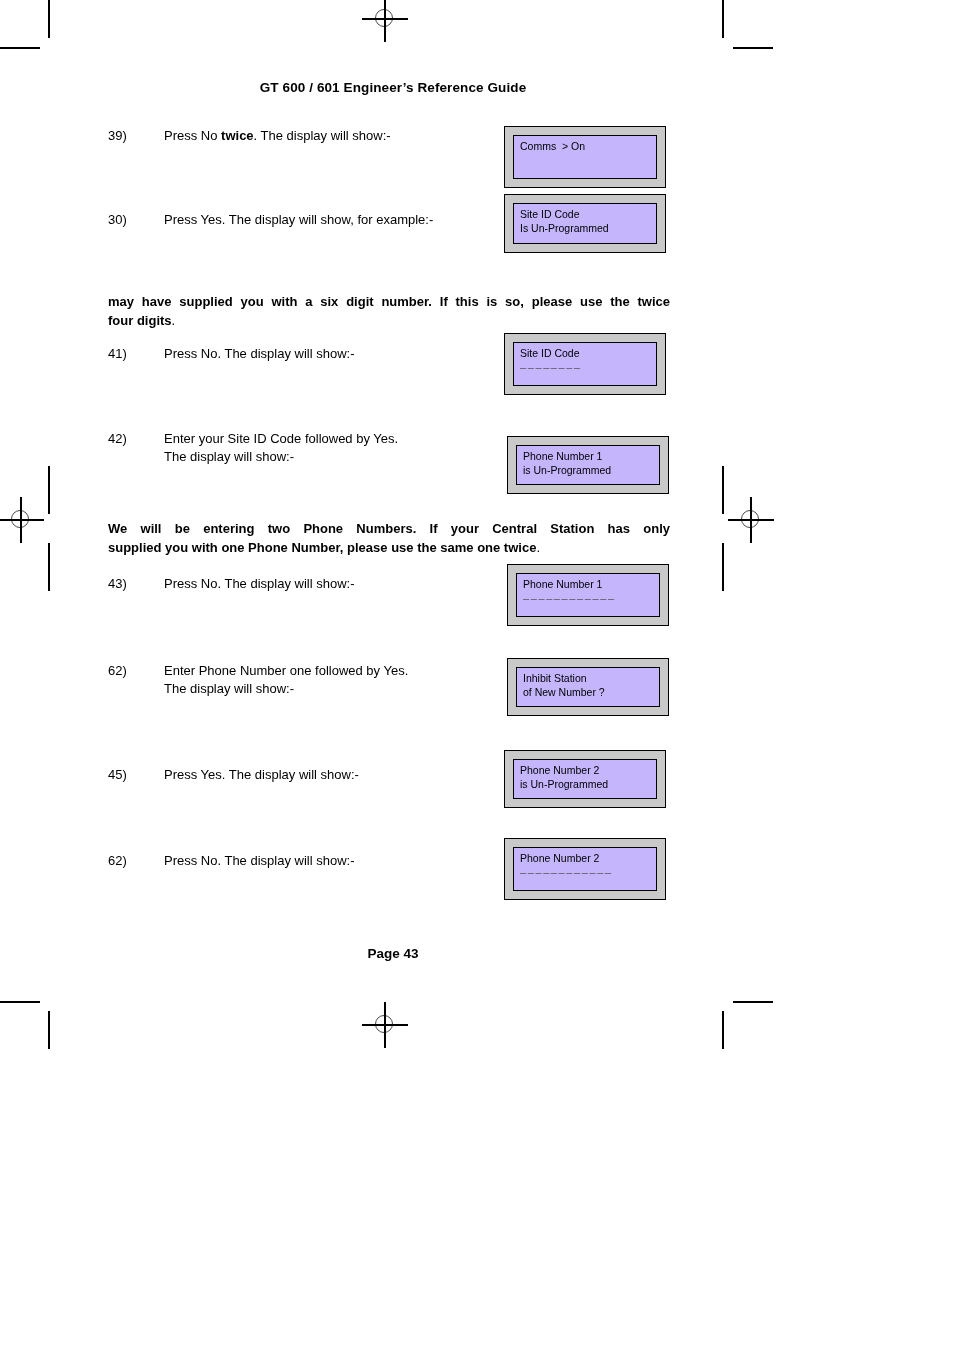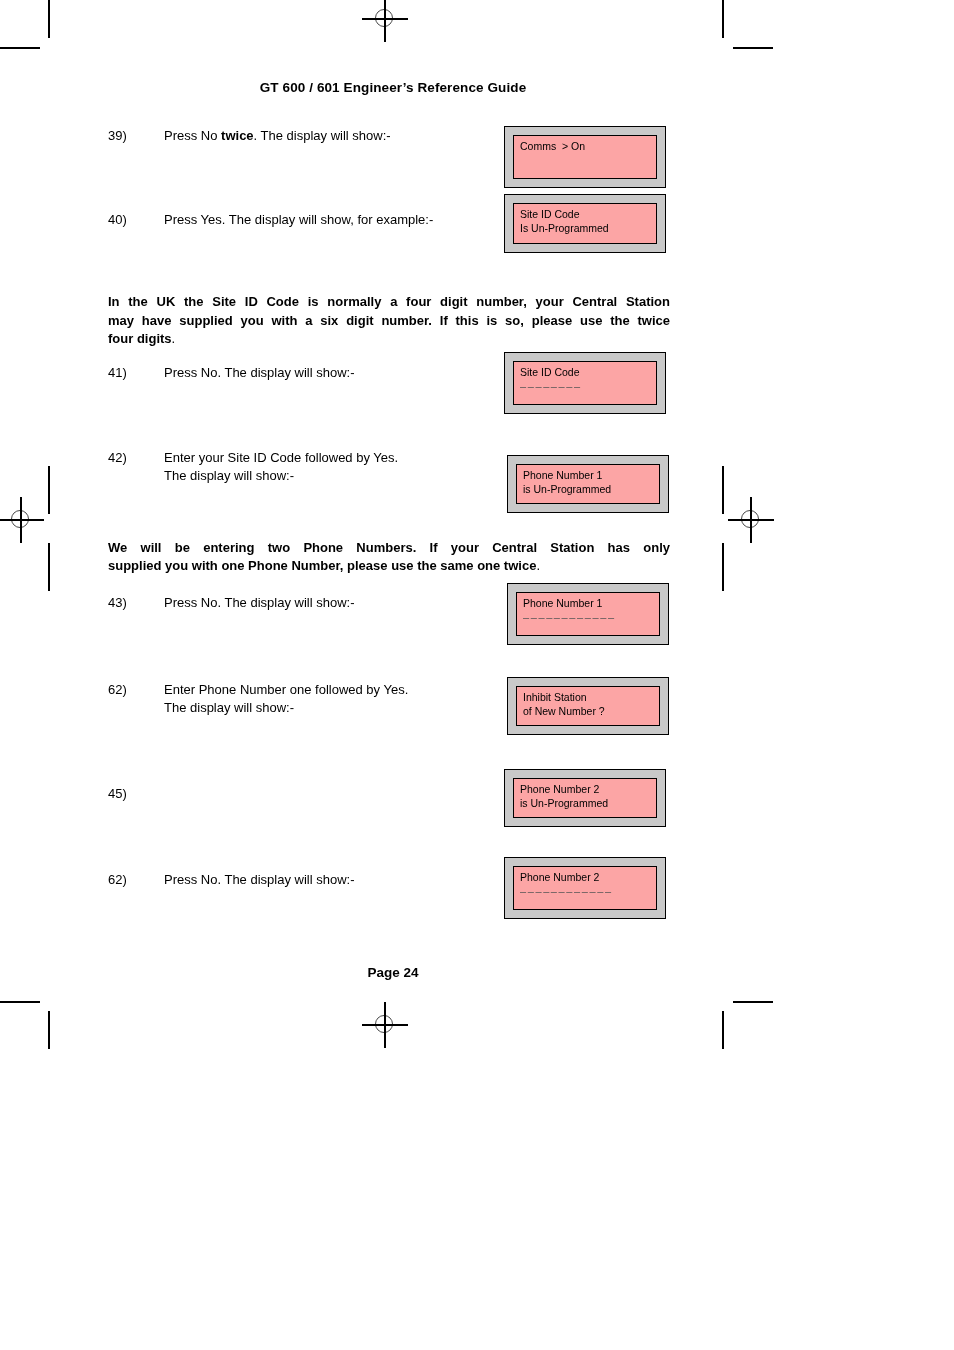--- a/index.html
+++ b/index.html
@@ -107,21 +107,21 @@
   .lcd-outer {
     position: absolute;
     background: #c9c9c9;
     border: 1.5px solid #000000;
     box-sizing: border-box;
     padding: 8px;
     width: 162px;
     height: 62px;
   }
   .lcd-inner {
-    background: #fca5a5;
+    background: #c4b5fd;
     border: 1.5px solid #000000;
     box-sizing: border-box;
     width: 100%;
     height: 100%;
     padding: 3px 0 0 6px;
     overflow: hidden;
   }
   .lcd-line {
     display: block;
     font-size: 10.5px;
@@ -217,34 +217,33 @@
         </span>
       <div class="lcd-outer" style="left:396px; top:-1px;">
         <div class="lcd-inner">
           <span class="lcd-line">Comms  &gt; On</span>
           <span class="lcd-line"></span>
         </div>
       </div>
     </div>
 
     <div class="step" style="height:82px;">
-      <span class="step-num">40)</span>
+      <span class="step-num">30)</span>
       <span class="step-text">
           <span class="line">Press Yes. The display will show, for example:-</span>
         </span>
       <div class="lcd-outer" style="left:396px; top:-17px; height:59px;">
         <div class="lcd-inner">
           <span class="lcd-line">Site ID Code</span>
           <span class="lcd-line">Is Un-Programmed</span>
         </div>
       </div>
     </div>
 
     <div class="note" style="margin-top:-2px;">
-      <span class="j-line">In the UK the Site ID Code is normally a four digit number, your Central Station</span>
       <span class="j-line">may have supplied you with a six digit number. If this is so, please use the twice</span>
       <span class="j-last"><span>four digits</span><span class="tail">.</span></span>
     </div>
 
     <div class="step" style="margin-top:15px; height:85px;">
       <span class="step-num">41)</span>
       <span class="step-text">
           <span class="line">Press No. The display will show:-</span>
         </span>
       <div class="lcd-outer" style="left:396px; top:-12px; height:62px;">
@@ -296,20 +295,23 @@
       <div class="lcd-outer" style="left:399px; top:-4px; height:58px;">
         <div class="lcd-inner">
           <span class="lcd-line">Inhibit Station</span>
           <span class="lcd-line">of New Number ?</span>
         </div>
       </div>
     </div>
 
     <div class="step" style="height:86px;">
       <span class="step-num">45)</span>
+      <span class="step-text">
+          <span class="line">Press Yes. The display will show:-</span>
+        </span>
       <div class="lcd-outer" style="left:396px; top:-16px; height:58px;">
         <div class="lcd-inner">
           <span class="lcd-line">Phone Number 2</span>
           <span class="lcd-line">is Un-Programmed</span>
         </div>
       </div>
     </div>
 
     <div class="step" style="height:94px;">
       <span class="step-num">62)</span>
@@ -317,16 +319,16 @@
           <span class="line">Press No. The display will show:-</span>
         </span>
       <div class="lcd-outer" style="left:396px; top:-14px; height:62px;">
         <div class="lcd-inner">
           <span class="lcd-line">Phone Number 2</span>
           <span class="lcd-line dashes">––––––––––––</span>
         </div>
       </div>
     </div>
 
-    <div class="page-footer">Page  24</div>
+    <div class="page-footer">Page  43</div>
 
   </div>
 </div>
 
 </body></html>

